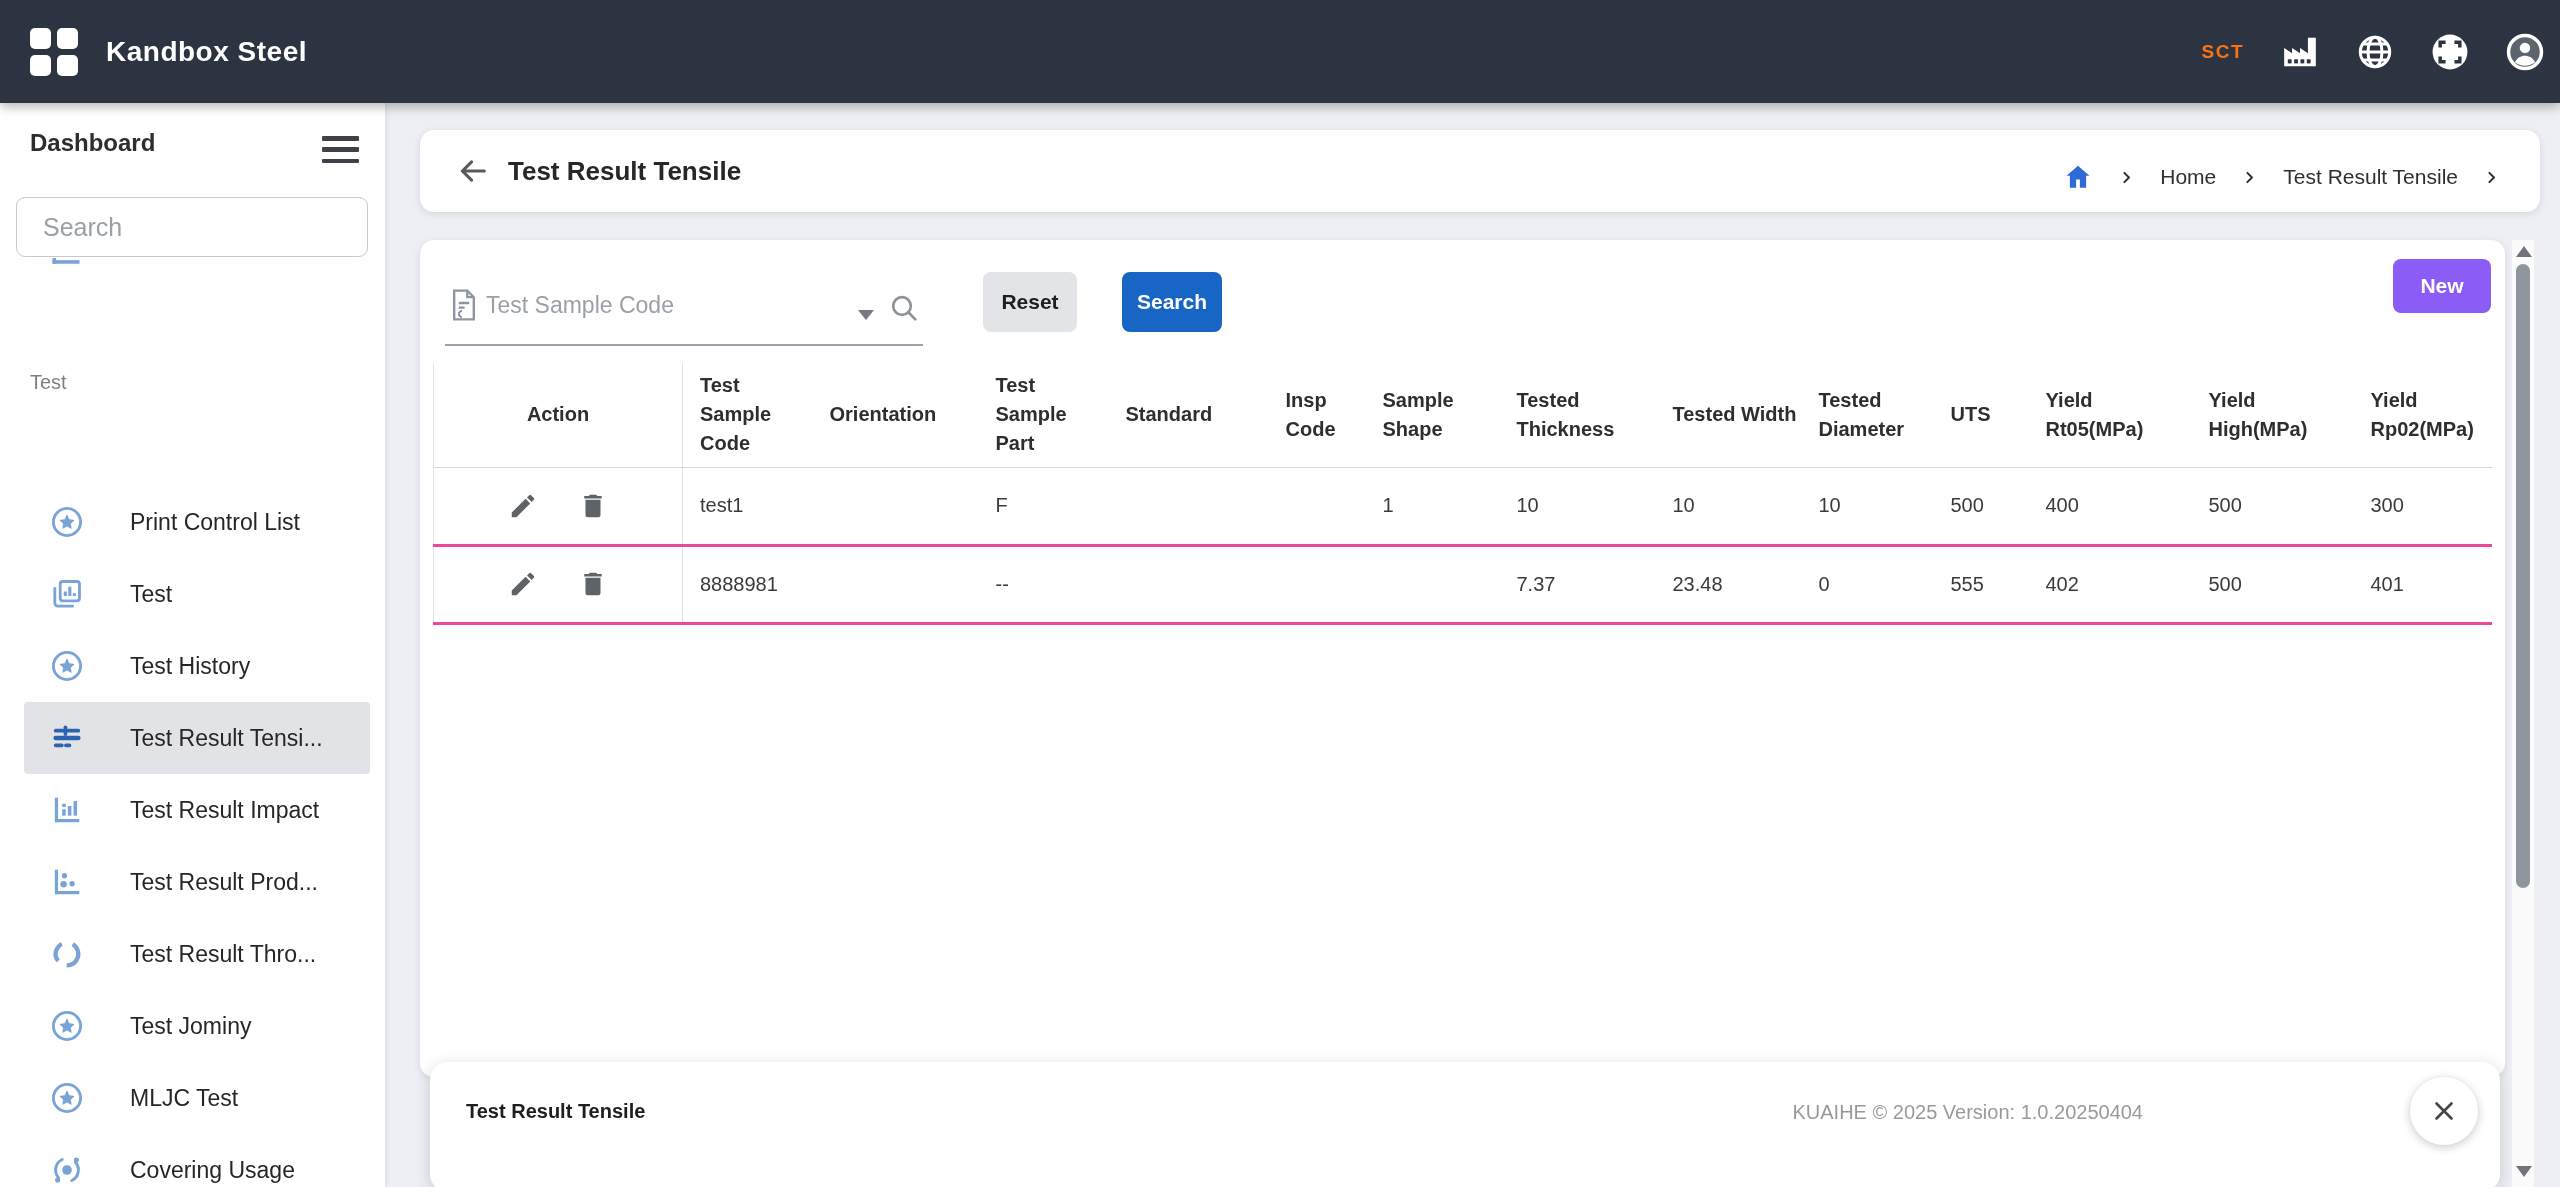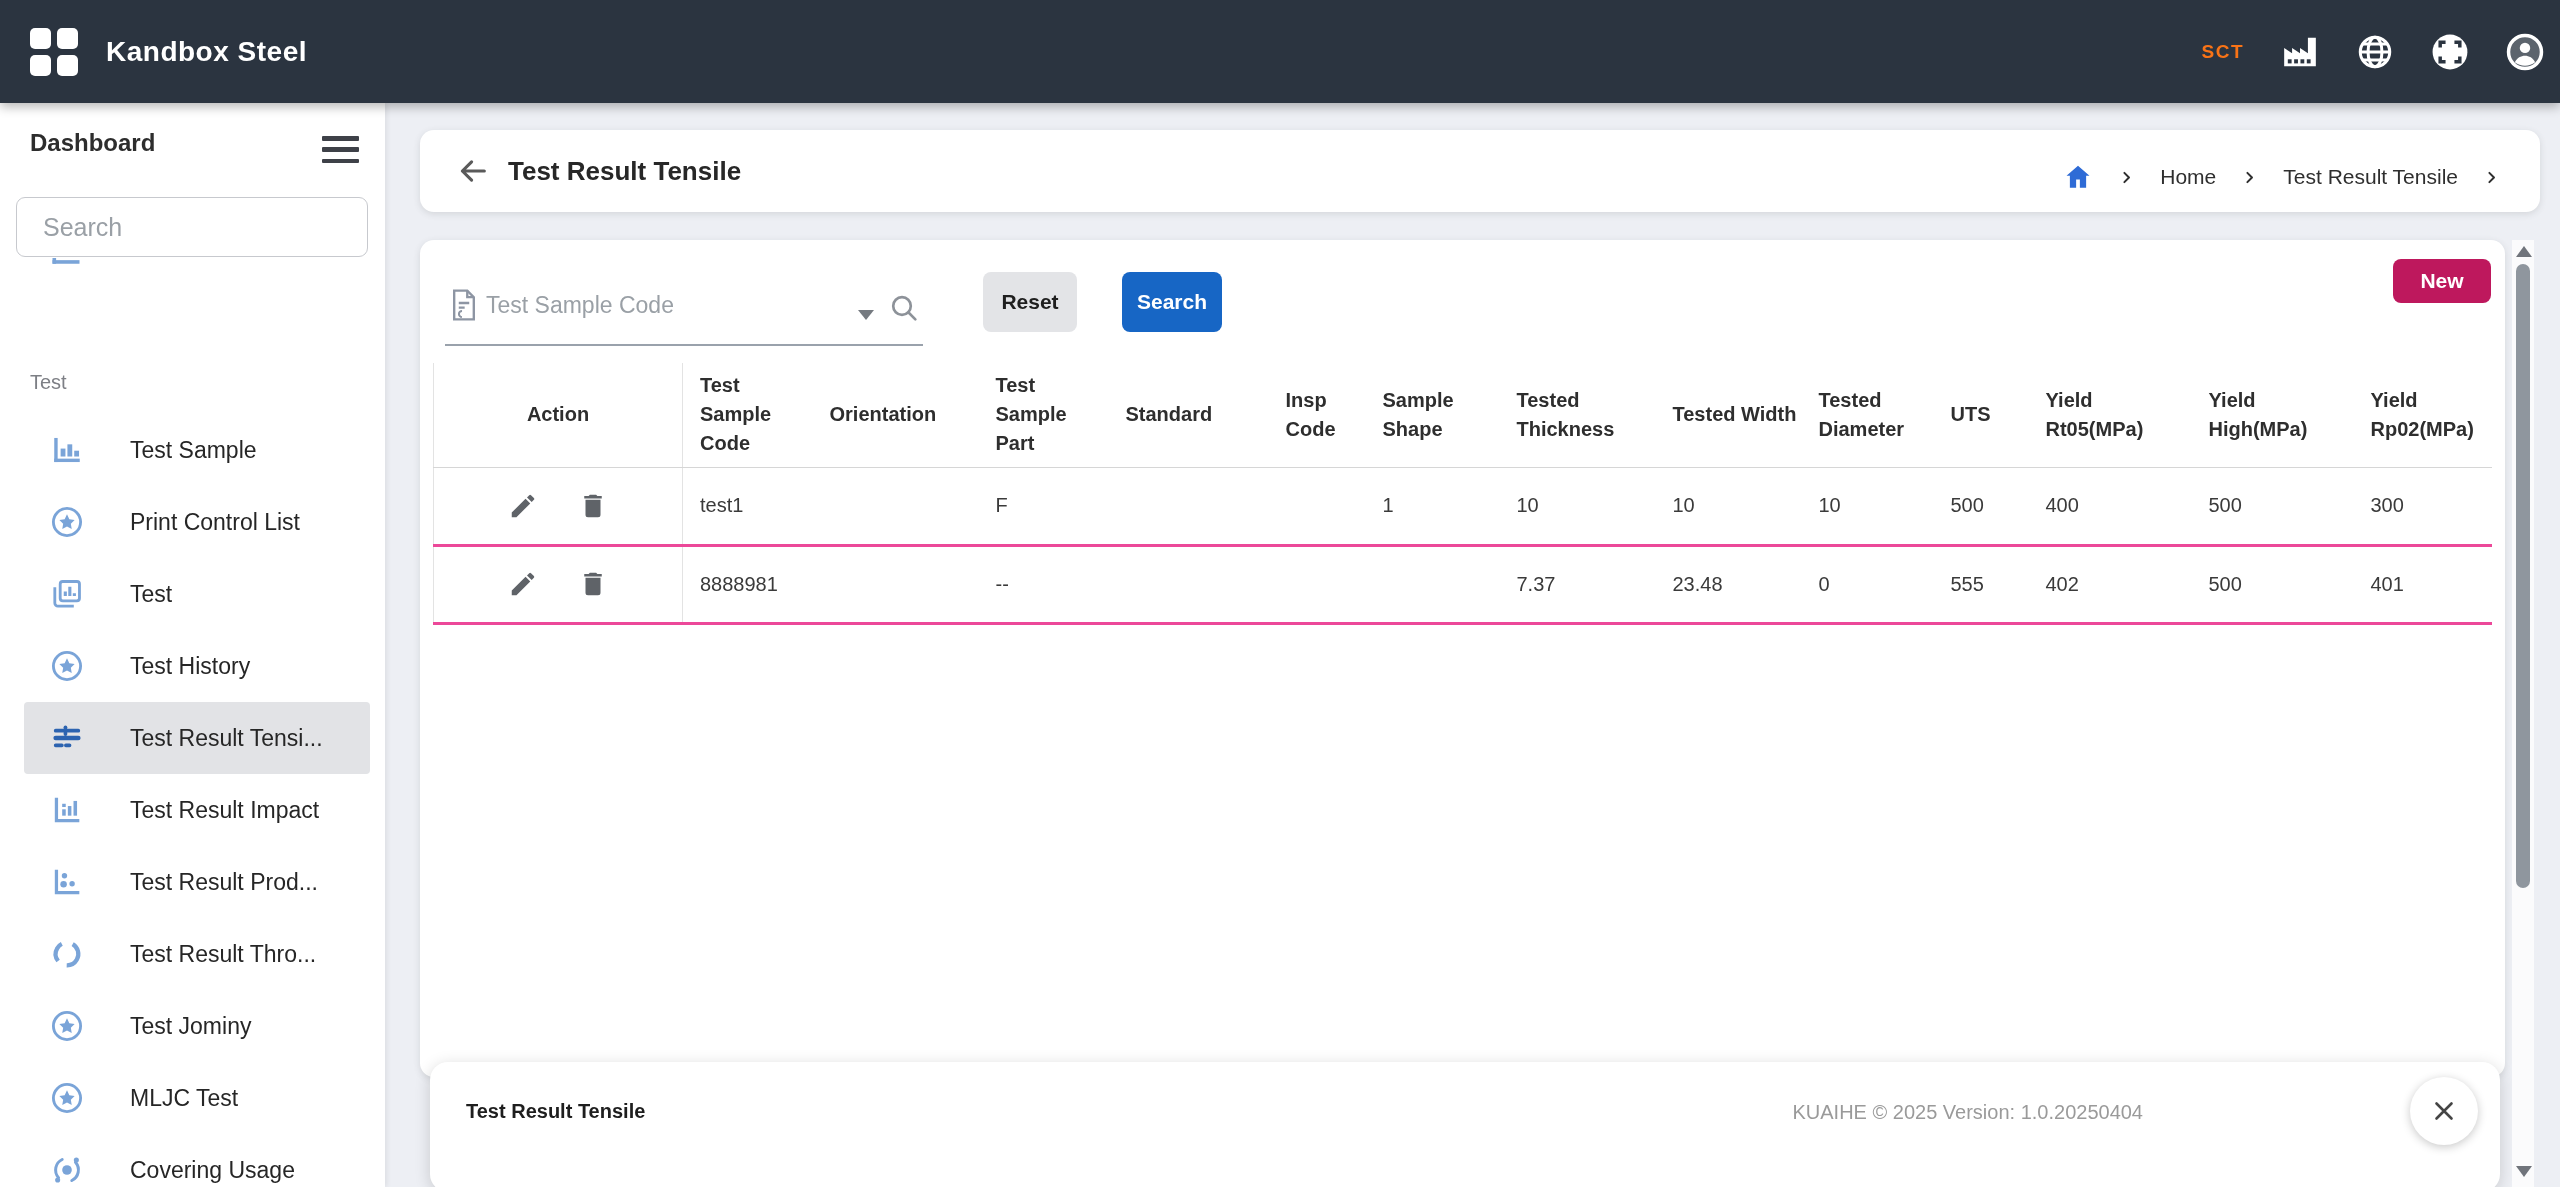--- a/index.html
+++ b/index.html
@@ -59,21 +59,21 @@
   .card-main { left:420px; top:240px; width:2085px; height:837px; overflow:hidden; }
   .filter-file-icon { position:absolute; left:28px; top:48px; width:32px; height:34px; color:#8d95a3; }
   .filter-input { position:absolute; left:66px; top:42px; width:366px; height:46px; border:0; outline:0; font-size:23px; color:#333; font-family:inherit; background:transparent; }
   .filter-input::placeholder { color:#9aa0a6; }
   .filter-caret { position:absolute; left:438px; top:70px; width:0; height:0; border-left:8px solid transparent; border-right:8px solid transparent; border-top:10px solid #757a80; cursor:pointer; }
   .filter-mag { position:absolute; left:468px; top:52px; width:32px; height:32px; color:#8d9299; cursor:pointer; }
   .filter-underline { position:absolute; left:25px; top:104px; width:478px; height:1.5px; background:#9aa2ac; }
   .btn { position:absolute; border:0; border-radius:8px; font-family:inherit; font-size:21px; font-weight:bold; cursor:pointer; }
   .btn-reset { left:563px; top:32px; width:94px; height:60px; background:#e3e4e7; color:#1f1f1f; }
   .btn-search { left:702px; top:32px; width:100px; height:60px; background:#1766c5; color:#fff; }
-  .btn-new { left:1973px; top:19px; width:98px; height:44px; background:#be185d; color:#fff; }
+  .btn-new { left:1973px; top:19px; width:98px; height:54px; background:#8b5cf6; color:#fff; }
   
   .table-wrap { position:absolute; left:13px; top:123px; width:2059px; height:290px; overflow:hidden; }
   table { border-collapse:collapse; table-layout:fixed; width:2090px; border-left:1px solid #e3e3e3; }
   th, td { text-align:left; padding-left:17px; font-size:20px; overflow:hidden; }
   th { font-weight:bold; color:#2e2e2e; line-height:29px; height:104px; vertical-align:middle; border-bottom:1px solid #d6d6d6; }
   td { color:#3a3a3a; height:78px; border-bottom:3px solid #ec4899; }
   th.col-action { text-align:center; padding-left:0; }
   .col-action { border-right:1px solid #e3e3e3; }
   td.col-action { padding-left:0; }
   .row-actions { display:flex; justify-content:center; gap:40px; }
@@ -154,32 +154,20 @@
         <rect x="3" y="18.1" width="18" height="2.4"></rect>
         <rect x="7.5" y="11" width="3.4" height="5.6"></rect>
         <rect x="12.3" y="8" width="3.4" height="8.6"></rect>
         <rect x="17.1" y="12.5" width="3.4" height="4.1"></rect>
       </svg>
   </div>
 
 
   <div class="nav-section" style="top:268px">Test</div>
 
-  <div class="nav-item" style="top:311px">
-    <span class="nav-icon">
-        <svg viewBox="0 0 24 24" fill="currentColor">
-          <rect x="3" y="3.5" width="2.4" height="17"></rect>
-          <rect x="3" y="18.1" width="18" height="2.4"></rect>
-          <rect x="7.5" y="11" width="3.4" height="5.6"></rect>
-          <rect x="12.3" y="8" width="3.4" height="8.6"></rect>
-          <rect x="17.1" y="12.5" width="3.4" height="4.1"></rect>
-        </svg>
-      </span>
-    <span class="nav-label">Test Sample</span>
-  </div>
 
   <div class="nav-item" style="top:383px">
     <span class="nav-icon">
         <svg viewBox="0 0 24 24">
           <circle cx="12" cy="12" r="9.6" fill="none" stroke="currentColor" stroke-width="2"></circle>
           <path d="M12 6.6l1.65 3.4 3.75.55-2.7 2.65.65 3.75L12 15.2l-3.35 1.75.65-3.75-2.7-2.65 3.75-.55z" fill="currentColor"></path>
         </svg>
       </span>
     <span class="nav-label">Print Control List</span>
   </div>

